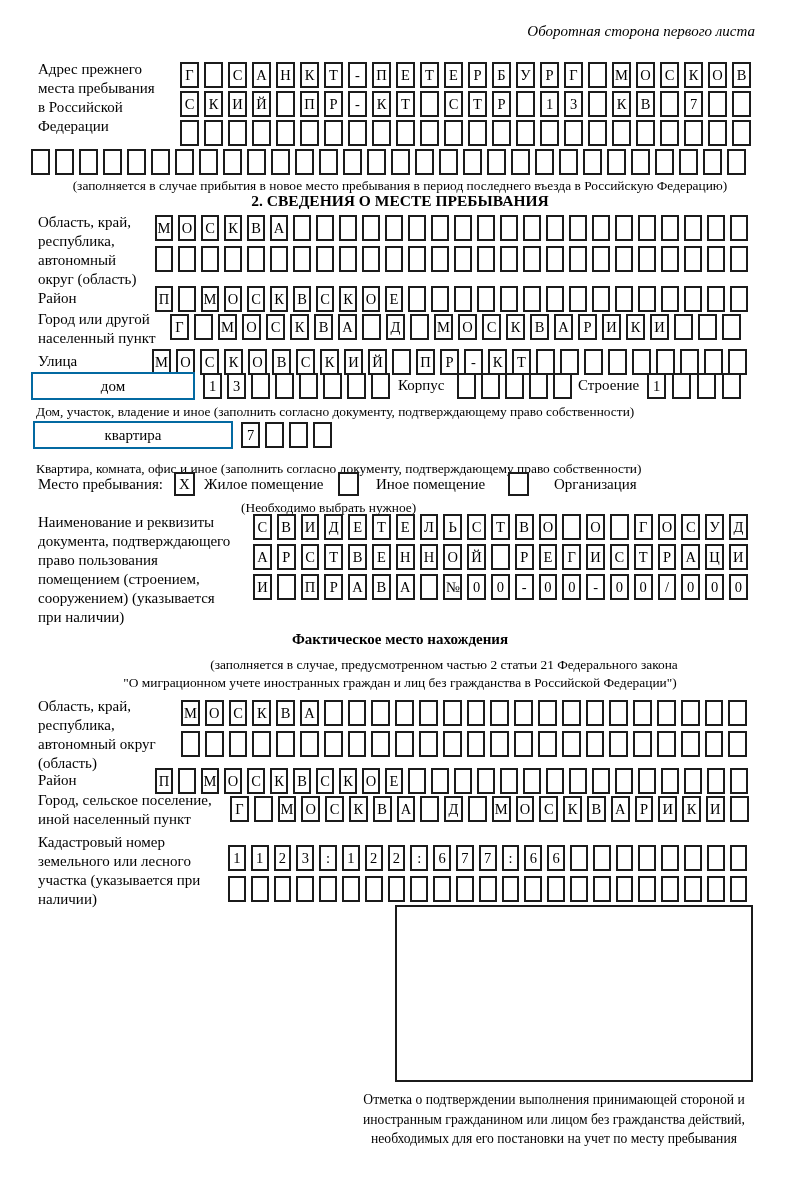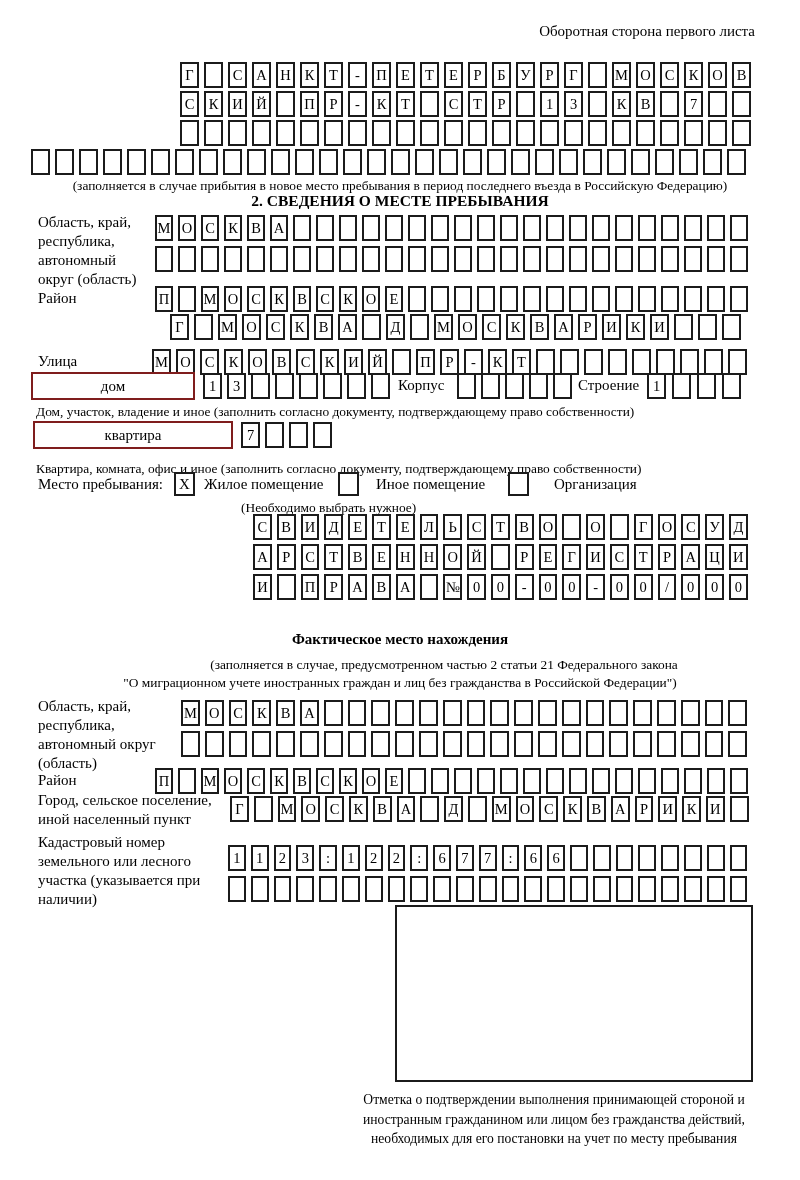--- a/index.html
+++ b/index.html
@@ -8,32 +8,33 @@
   .lbl{position:absolute;font-size:15px;line-height:19px;}
   .cap{position:absolute;font-size:13.4px;line-height:17px;}
   .center{left:0;width:100%;text-align:center;}
   .h{position:absolute;left:0;width:100%;text-align:center;font-weight:bold;font-size:15.5px;}
   .boxes{position:absolute;display:flex;gap:5px;}
   .cbox{flex:0 0 auto;width:var(--bw,19px);height:26px;border:2px solid #1b1b1b;box-sizing:border-box;
         display:flex;align-items:center;justify-content:center;font-size:14.5px;line-height:1;
         background:#fff;}
   .ck{position:absolute;width:21px;height:24px;border:2px solid #1b1b1b;box-sizing:border-box;
       display:flex;align-items:center;justify-content:center;font-size:15px;background:#fff;}
-  .wbox{position:absolute;border:2px solid #7f1d1d;box-sizing:border-box;display:flex;
+  .wbox{position:absolute;border:2px solid #0369a1;box-sizing:border-box;display:flex;
         align-items:center;justify-content:center;font-size:15px;background:#fff;text-align:center;}
   .stamp{position:absolute;border:2px solid #1b1b1b;box-sizing:border-box;background:#fff;}
   .right{text-align:right;}
 </style>
 </head>
 <body>
 
 <div class="page">
 
-  <div class="lbl right" style="left:0;top:22px;width:755px;">Оборотная сторона первого листа</div>
-
+  <div class="lbl right" style="left:0;top:22px;width:755px;font-style:italic;">Оборотная сторона первого листа</div>
+
+  <div class="lbl" style="left:38px;top:60px;width:118px;">Адрес прежнего места пребывания в Российской Федерации</div>
   <div class="boxes" style="left:180px;top:62px;--bw:19px;">
       <span class="cbox">Г</span>
       <span class="cbox"></span>
       <span class="cbox">С</span>
       <span class="cbox">А</span>
       <span class="cbox">Н</span>
       <span class="cbox">К</span>
       <span class="cbox">Т</span>
       <span class="cbox">-</span>
       <span class="cbox">П</span>
@@ -222,20 +223,21 @@
       <span class="cbox"></span>
       <span class="cbox"></span>
       <span class="cbox"></span>
       <span class="cbox"></span>
       <span class="cbox"></span>
       <span class="cbox"></span>
       <span class="cbox"></span>
       <span class="cbox"></span>
     </div>
 
+  <div class="lbl" style="left:38px;top:310px;width:128px;">Город или другой населенный пункт</div>
   <div class="boxes" style="left:170px;top:314px;--bw:19px;">
       <span class="cbox">Г</span>
       <span class="cbox"></span>
       <span class="cbox">М</span>
       <span class="cbox">О</span>
       <span class="cbox">С</span>
       <span class="cbox">К</span>
       <span class="cbox">В</span>
       <span class="cbox">А</span>
       <span class="cbox"></span>
@@ -328,20 +330,21 @@
 
   <div class="lbl" style="left:38px;top:475px;">Место пребывания:</div>
   <span class="ck" style="left:174px;top:472px;">X</span>
   <div class="lbl" style="left:204px;top:475px;">Жилое помещение</div>
   <span class="ck" style="left:338px;top:472px;"></span>
   <div class="lbl" style="left:376px;top:475px;">Иное помещение</div>
   <span class="ck" style="left:508px;top:472px;"></span>
   <div class="lbl" style="left:554px;top:475px;">Организация</div>
   <div class="cap" style="left:241px;top:499px;">(Необходимо выбрать нужное)</div>
 
+  <div class="lbl" style="left:38px;top:513px;width:195px;">Наименование и реквизиты документа, подтверждающего право пользования помещением (строением, сооружением) (указывается при наличии)</div>
   <div class="boxes" style="left:253px;top:514px;--bw:18.8px;">
       <span class="cbox">С</span>
       <span class="cbox">В</span>
       <span class="cbox">И</span>
       <span class="cbox">Д</span>
       <span class="cbox">Е</span>
       <span class="cbox">Т</span>
       <span class="cbox">Е</span>
       <span class="cbox">Л</span>
       <span class="cbox">Ь</span>

